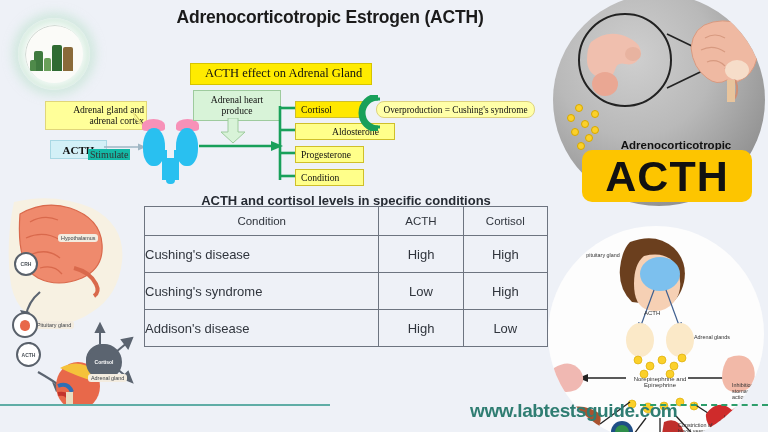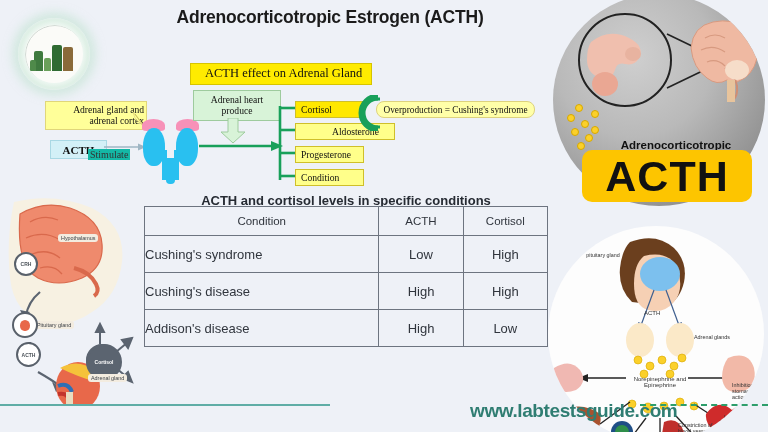--- a/index.html
+++ b/index.html
@@ -258,27 +258,27 @@
   <table class="levels">
     <thead>
       <tr>
         <th class="c-cond">Condition</th>
         <th class="c-acth">ACTH</th>
         <th class="c-cort">Cortisol</th>
       </tr>
     </thead>
     <tbody>
       <tr>
-        <td class="cond">Cushing's syndrome</td>
-        <td class="val">Low</td>
+        <td class="cond">Cushing's disease</td>
+        <td class="val">High</td>
         <td class="val">High</td>
       </tr>
       <tr>
-        <td class="cond">Cushing's disease</td>
-        <td class="val">High</td>
+        <td class="cond">Cushing's syndrome</td>
+        <td class="val">Low</td>
         <td class="val">High</td>
       </tr>
       <tr>
         <td class="cond">Addison's disease</td>
         <td class="val">High</td>
         <td class="val">Low</td>
       </tr>
     </tbody>
   </table>
 

